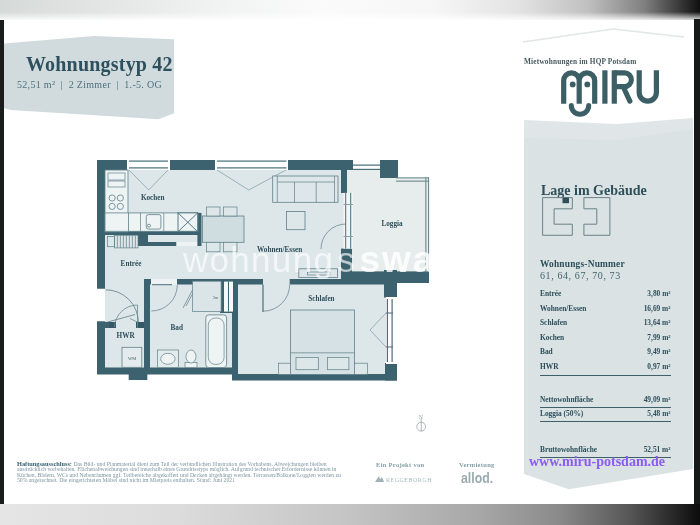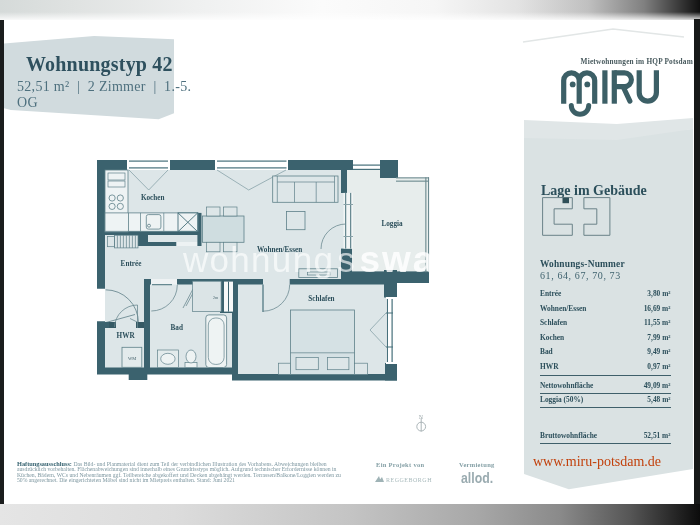--- a/index.html
+++ b/index.html
@@ -17,21 +17,21 @@
 
 <div class="abs" style="left:694px;top:19px;width:6px;height:496px;background:#171919;"></div>
 
 <div class="abs" style="left:0;top:504px;width:700px;height:21px;background:linear-gradient(90deg,#e5e5e5 0%,#dcdcdc 25%,#c4c4c4 50%,#a8a8a8 68%,#8a8a8a 80%,#565656 90%,#222222 97%,#0c0c0c 100%);"></div>
 
 <div class="abs" style="left:4px;top:36px;width:170px;height:84px;background:#d1dbde;
      clip-path:polygon(0% 9%, 53% 0%, 100% 4%, 100% 92%, 91% 99%, 4% 88%, 0% 86%);"></div>
 
 <div class="abs" style="left:26px;top:53px;width:170px;color:#2e505e;font-weight:bold;font-size:20px;letter-spacing:.2px;">Wohnungstyp 42</div>
 
-<div class="abs" style="left:17px;top:79px;width:180px;color:#4e707e;font-size:14px;letter-spacing:.3px;">52,51 m² &nbsp;|&nbsp; 2 Zimmer &nbsp;|&nbsp; 1.-5. OG</div>
+<div class="abs" style="left:17px;top:79px;width:180px;color:#4e707e;font-size:10px;letter-spacing:.3px;">52,51 m² &nbsp;|&nbsp; 2 Zimmer &nbsp;|&nbsp; 1.-5. OG</div>
 
 <svg class="abs" style="left:0;top:0;" width="700" height="525" viewBox="0 0 700 525">
 
   <path d="M99,162 L395,162 L395,378 L236,378 L236,374 L99,374 Z" fill="#dde6e8"></path>
 
   <path d="M347,170 L385,170 L385,178 L429,178 L429,282 L347,282 Z" fill="#e7edec"></path>
 
   <rect x="97" y="160" width="301" height="10" fill="#3b626e"></rect>
 
   <rect x="97" y="160" width="8" height="214" fill="#3b626e"></rect>
@@ -271,21 +271,21 @@
 <div class="abs" style="left:524px;top:110px;width:169px;height:380px;background:#dae2e3;
      clip-path:polygon(0 7.4%, 100% 5%, 100% 94.5%, 26.5% 99.8%, 0 95.8%);"></div>
 
 <div class="abs" style="left:524px;top:116px;width:169px;height:24px;background:#e0e6e7;
      clip-path:polygon(0 17%, 55% 33%, 100% 8%, 100% 54%, 55% 100%, 0 92%);"></div>
 
 <svg class="abs" style="left:515px;top:20px;" width="180" height="30" viewBox="0 0 180 30">
   <path d="M8,22 L98,9 L169,17" fill="none" stroke="#e2e6e6" stroke-width="1.5"></path>
 </svg>
 
-<div class="abs" style="left:524px;top:56.5px;width:169px;text-align:right;color:#46585c;font-size:7.3px;font-weight:bold;letter-spacing:.2px;">Mietwohnungen im HQP Potsdam</div>
+<div class="abs" style="left:524px;top:56.5px;width:169px;text-align:left;color:#46585c;font-size:7.3px;font-weight:bold;letter-spacing:.2px;">Mietwohnungen im HQP Potsdam</div>
 
 <svg class="abs" style="left:530px;top:60px;" width="160" height="65" viewBox="530 60 160 65">
 
   <path d="M563.7,103.7 L563.7,80.6 A7.75,7.75 0 0 1 579.2,80.6 L579.2,103.7 M579.2,80.6 A7.75,7.75 0 0 1 594.7,80.6 L594.7,103.7" fill="none" stroke="#3c5f66" stroke-width="5.2"></path>
 
   <circle cx="572.7" cy="84.4" r="2.9" fill="#3c5f66"></circle>
   <circle cx="587.3" cy="84.4" r="2.9" fill="#3c5f66"></circle>
 
   <path d="M571.3,105.5 A8.7,8.7 0 0 0 588.7,105.5" fill="none" stroke="#3c5f66" stroke-width="5" stroke-linecap="round"></path>
 
@@ -308,30 +308,30 @@
 
   <path d="M43.9,2.6 L69.9,2.6 L69.9,40.3 L43.9,40.3 L43.9,29.2 L56.8,29.2 L56.8,13.8 L43.9,13.8 Z" fill="none" stroke="#6a8288" stroke-width="1"></path>
 </svg>
 
 <div class="abs" style="left:540px;top:258.5px;color:#2c4f5b;font-size:9.4px;font-weight:bold;letter-spacing:.2px;">Wohnungs-Nummer</div>
 <div class="abs" style="left:540px;top:270px;color:#3f626e;font-size:10px;letter-spacing:.6px;">61, 64, 67, 70, 73</div>
 
 <div class="abs" style="left:540px;top:289px;width:130.5px;color:#2c4f5b;font-size:7.4px;font-weight:bold;">
   <div style="position:relative;height:14.6px;"><span>Entrée</span><span style="position:absolute;right:0;">3,80 m²</span></div>
   <div style="position:relative;height:14.6px;"><span>Wohnen/Essen</span><span style="position:absolute;right:0;">16,69 m²</span></div>
-  <div style="position:relative;height:14.6px;"><span>Schlafen</span><span style="position:absolute;right:0;">11,55 m²</span></div>
+  <div style="position:relative;height:14.6px;"><span>Schlafen</span><span style="position:absolute;right:0;">13,64 m²</span></div>
   <div style="position:relative;height:14.6px;"><span>Kochen</span><span style="position:absolute;right:0;">7,99 m²</span></div>
   <div style="position:relative;height:14.6px;"><span>Bad</span><span style="position:absolute;right:0;">9,49 m²</span></div>
   <div style="position:relative;height:13px;"><span>HWR</span><span style="position:absolute;right:0;">0,97 m²</span></div>
-  <div style="border-top:1.2px solid #3f5f6a;border-bottom:1.2px solid #3f5f6a;position:relative;height:11.8px;padding-top:5px;"><span>Nettowohnfläche</span><span style="position:absolute;right:0;">49,09 m²</span></div>
+  <div style="border-top:1.2px solid #3f5f6a;border-bottom:1.2px solid #3f5f6a;position:relative;height:11.8px;padding-top:19px;"><span>Nettowohnfläche</span><span style="position:absolute;right:0;">49,09 m²</span></div>
   <div style="border-bottom:1.2px solid #3f5f6a;position:relative;height:11.8px;padding-top:1.2px;"><span>Loggia (50%)</span><span style="position:absolute;right:0;">5,48 m²</span></div>
   <div style="border-bottom:1.2px solid #3f5f6a;position:relative;height:11.8px;padding-top:1.2px;margin-top:22px;"><span>Bruttowohnfläche</span><span style="position:absolute;right:0;">52,51 m²</span></div>
 </div>
 
-<div class="abs" style="left:524px;top:454px;width:146px;text-align:center;color:#c2410c;font-size:14px;font-weight:normal;letter-spacing:0px;">www.miru-potsdam.de</div>
+<div class="abs" style="left:524px;top:454px;width:146px;text-align:center;color:#8b5cf6;font-size:14px;font-weight:bold;letter-spacing:0px;">www.miru-potsdam.de</div>
 
 <div class="abs" style="left:17px;top:461px;width:352px;color:#7d97a0;font-size:5.7px;line-height:5.4px;white-space:nowrap;">
   <span style="color:#33606e;font-weight:bold;font-size:6.3px;">Haftungsausschluss:</span> Das Bild- und Planmaterial dient zum Teil der verbindlichen Illustration des Vorhabens. Abweichungen bleiben<br>
   ausdrücklich vorbehalten. Flächenabweichungen sind innerhalb eines Grundrisstyps möglich. Aufgrund technischer Erfordernisse können in<br>
   Küchen, Bädern, WCs und Nebenräumen ggf. Teilbereiche abgekoffert und Decken abgehängt werden. Terrassen/Balkone/Loggien werden zu<br>
   50% angerechnet. Die eingerichteten Möbel sind nicht im Mietpreis enthalten. Stand: Juni 2021
 </div>
 
 <div class="abs" style="left:376px;top:461px;color:#85a0a6;font-size:6.5px;font-weight:bold;letter-spacing:.3px;">Ein Projekt von</div>
 

